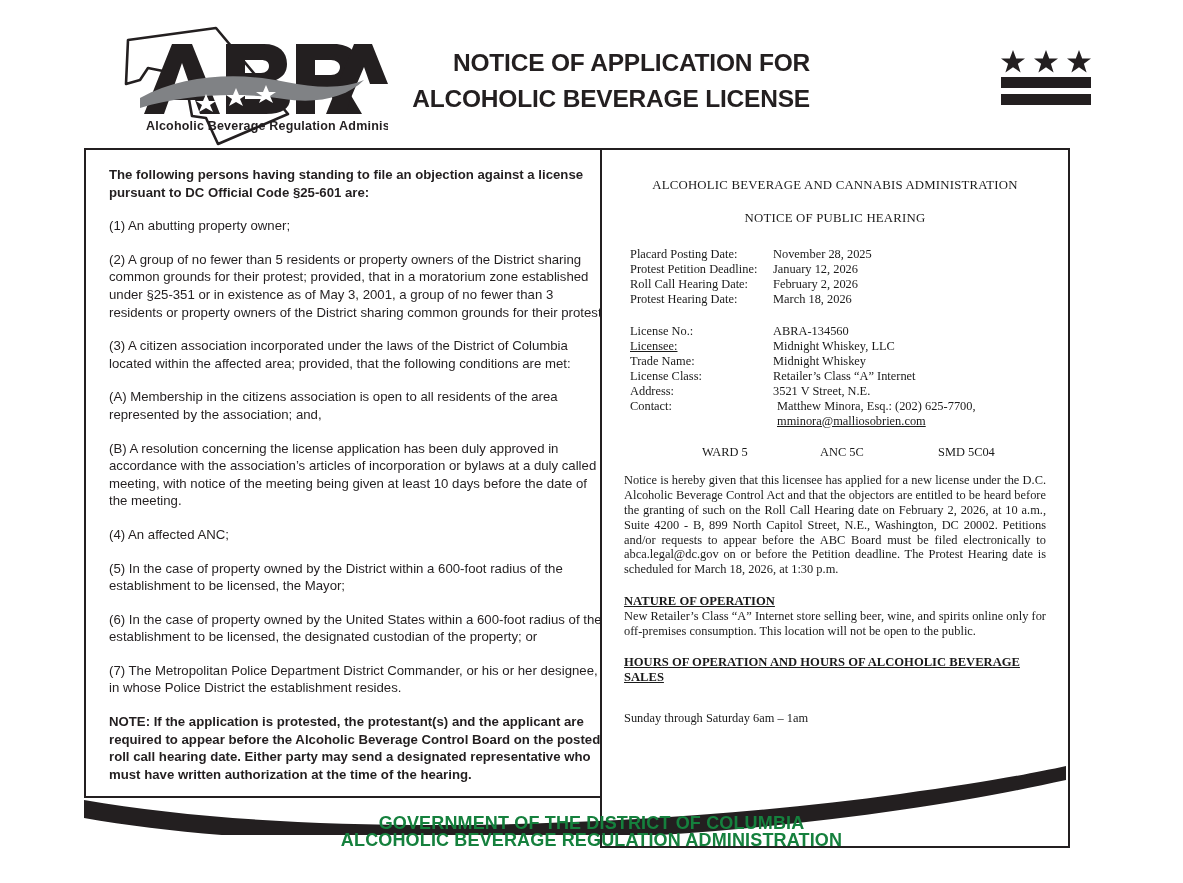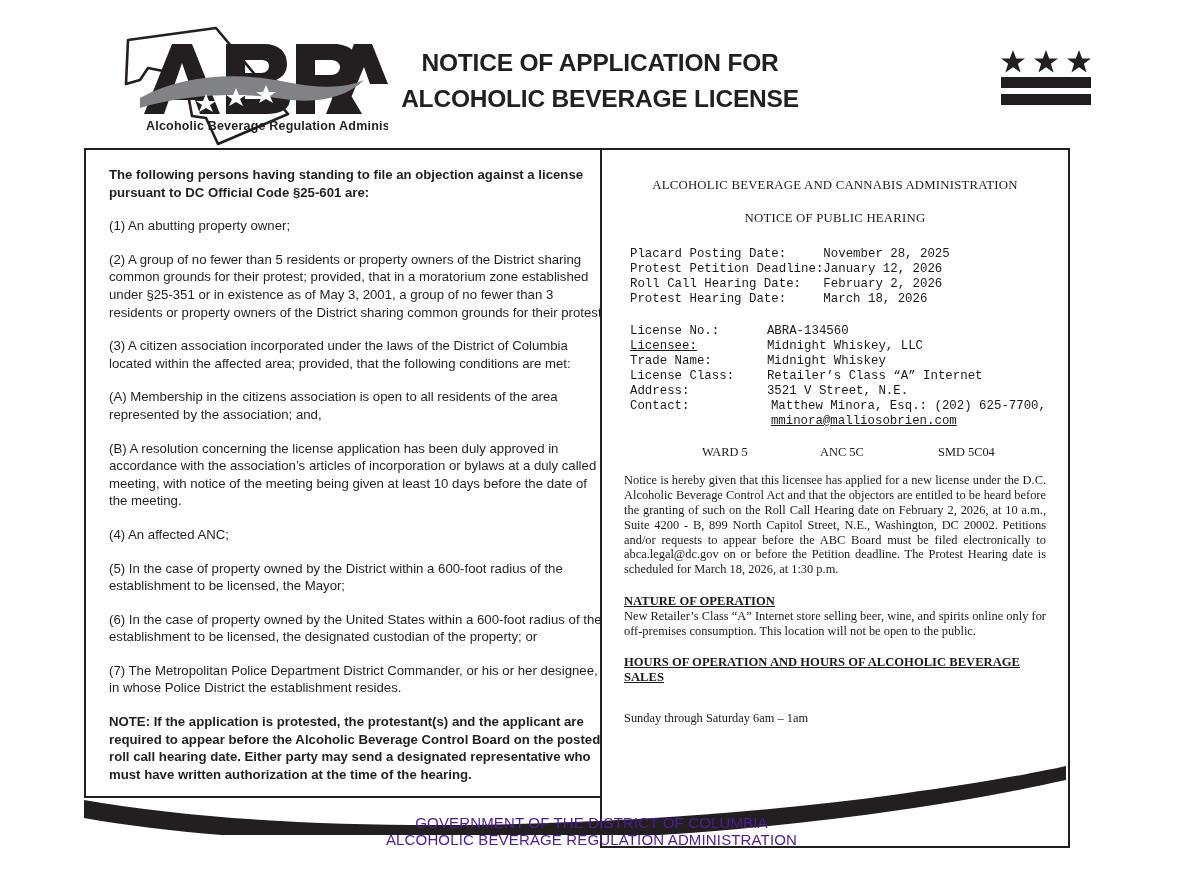--- a/index.html
+++ b/index.html
@@ -24,21 +24,21 @@
     position: absolute;
     left: 88px; top: 22px;
     width: 300px; height: 128px;
   }
   #logo-block svg { display: block; }
 
   #title-block {
     position: absolute;
     left: 390px; top: 45px;
     width: 420px;
-    text-align: center;
+    text-align: right;
     font-weight: bold;
     font-size: 24.5px;
     line-height: 36px;
     letter-spacing: -0.2px;
     color: #231f20;
   }
 
   #dc-flag {
     position: absolute;
     left: 1000px; top: 48px;
@@ -85,21 +85,20 @@
     font-weight: normal;
     font-size: 12.8px;
     letter-spacing: 0.2px;
   }
   .r-head-1 { margin: 0 0 18px 0; }
   .r-head-2 { margin: 0 0 22px 0; }
 
   table.kv {
     border-collapse: collapse;
     margin-left: 6px;
-    font-family: Liberation Mono, monospace;
   }
   table.kv td {
     padding: 0 0 0.5px 0;
     vertical-align: top;
     font-size: 12.4px;
     line-height: 14.6px;
     white-space: nowrap;
   }
   table.kv td.k { width: 143px; }
   table.kv td.k.underline span { text-decoration: underline; }
@@ -152,25 +151,25 @@
     left: 0; top: 760px;
     width: 1183px; height: 75px;
   }
   #swoosh svg { display: block; }
 
   #footer {
     position: absolute;
     left: 0; top: 815px;
     width: 1183px;
     text-align: center;
-    font-size: 15px;
-    font-weight: normal;
+    font-size: 18px;
+    font-weight: bold;
     line-height: 16.5px;
     letter-spacing: 0.15px;
-    color: #4c1d95;
+    color: #15803d;
   }
 </style>
 </head>
 <body>
 
 <div id="header">
 
   <div id="logo-block">
     <svg width="300" height="128" viewBox="0 0 300 128" xmlns="http://www.w3.org/2000/svg">
 

